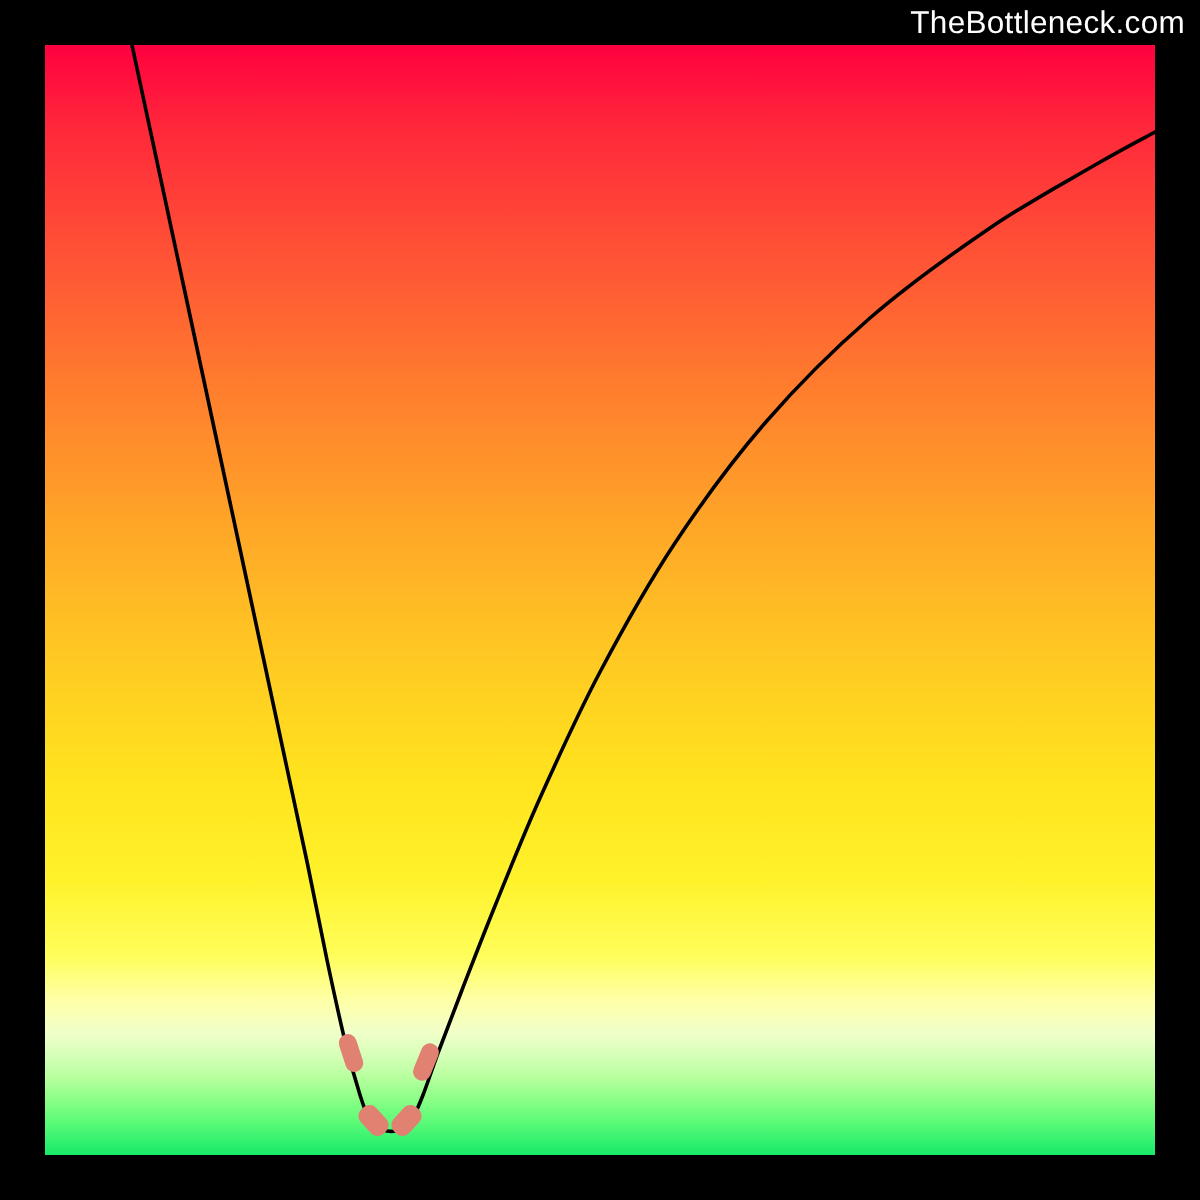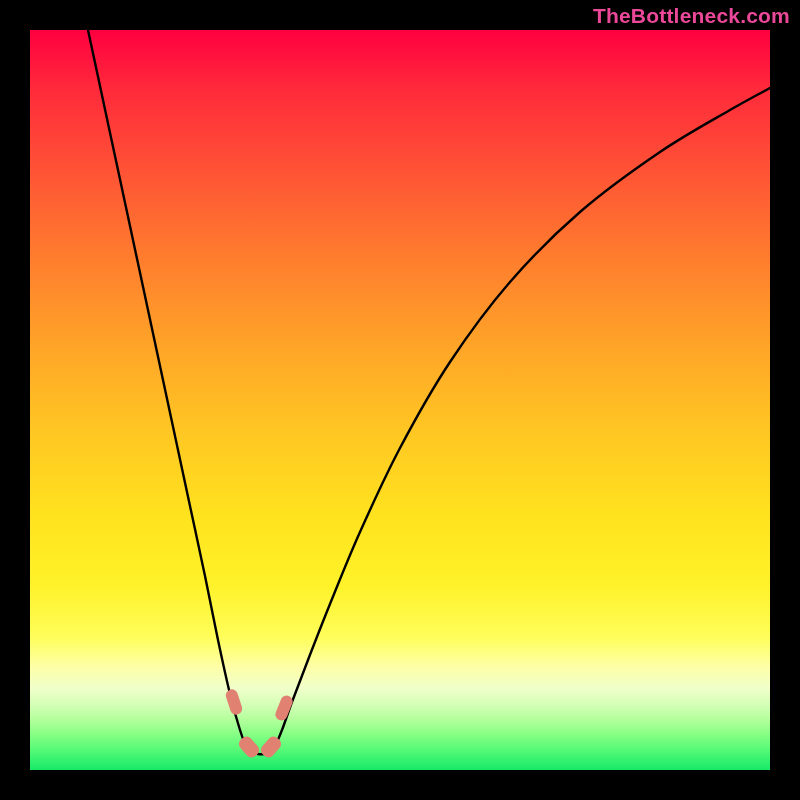--- a/index.html
+++ b/index.html
@@ -48,24 +48,24 @@
   svg.curves {
     position: absolute;
     left: 0; top: 0;
     width: 740px;
     height: 740px;
   }
   .watermark {
     position: absolute;
     top: 4px;
     right: 10px;
-    color: #ec4899;
+    color: #ffffff;
     font-size: 21px;
     letter-spacing: 0.2px;
-    font-weight: 700;
+    font-weight: 400;
   }
   .marker {
     position: absolute;
     background: #e18172;
     border-radius: 6px;
     transform-origin: center;
   }
 </style>
 </head>
 <body>

